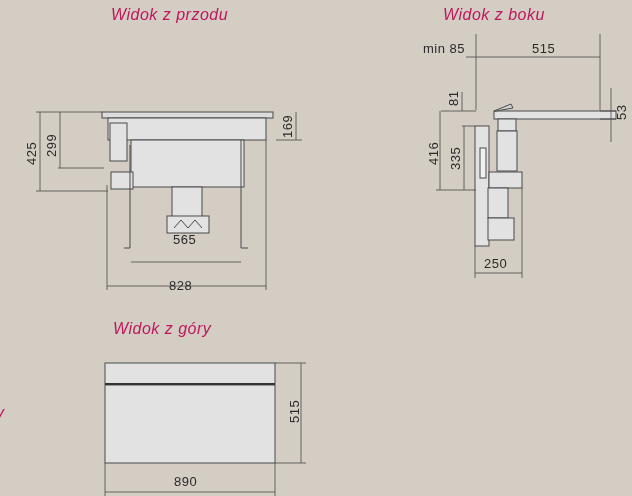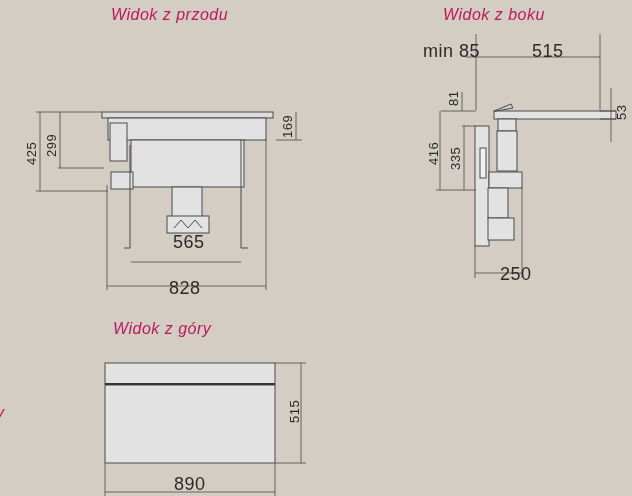--- a/index.html
+++ b/index.html
@@ -1,18 +1,18 @@
 <!DOCTYPE html>
 <html><head>
 <meta charset="utf-8">
 <style>
   html, body { margin:0; padding:0; }
   body { width:632px; height:496px; background:#d3cdc4; position:relative; overflow:hidden; font-family:"Liberation Sans", sans-serif; color:#2a2a2a; }
   .title { position:absolute; font-style:italic; font-size:16px; letter-spacing:0.5px; color:#be185d; }
-  .dim { position:absolute; font-size:18px; color:#2a2a2a; letter-spacing:0.5px; }
+  .dim { position:absolute; font-size:13px; color:#2a2a2a; letter-spacing:0.5px; }
   .vdim { position:absolute; font-size:13px; color:#2a2a2a; transform:rotate(-90deg); transform-origin:left top; white-space:nowrap; letter-spacing:0.5px; }
   svg { position:absolute; left:0; top:0; }
 </style>
 </head>
 <body>
 
 <svg width="632" height="496" viewBox="0 0 632 496">
   <g stroke="#4a4a4a" stroke-width="1" fill="#e2e2e2">
 
     <g>
@@ -98,18 +98,18 @@
 <div class="vdim" style="left:280px;top:138px;">169</div>
 <div class="dim" style="left:173px;top:232px;">565</div>
 <div class="dim" style="left:169px;top:278px;">828</div>
 
 <div class="dim" style="left:423px;top:41px;">min 85</div>
 <div class="dim" style="left:532px;top:41px;">515</div>
 <div class="vdim" style="left:446px;top:106px;">81</div>
 <div class="vdim" style="left:614px;top:120px;">53</div>
 <div class="vdim" style="left:426px;top:165px;">416</div>
 <div class="vdim" style="left:448px;top:170px;">335</div>
-<div class="dim" style="left:500px;top:256px;margin-top:8px;">250</div>
+<div class="dim" style="left:484px;top:256px;">250</div>
 
 <div class="vdim" style="left:287px;top:423px;">515</div>
 <div class="dim" style="left:174px;top:474px;">890</div>
 
 <div class="title" style="left:-4px;top:404px;">y</div>
 
 </body></html>

